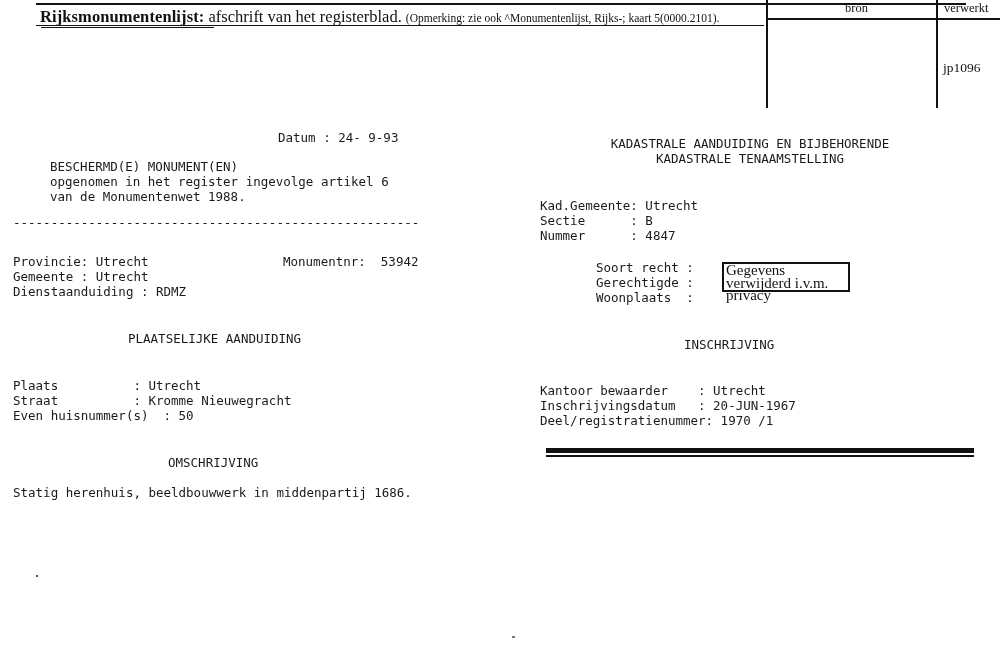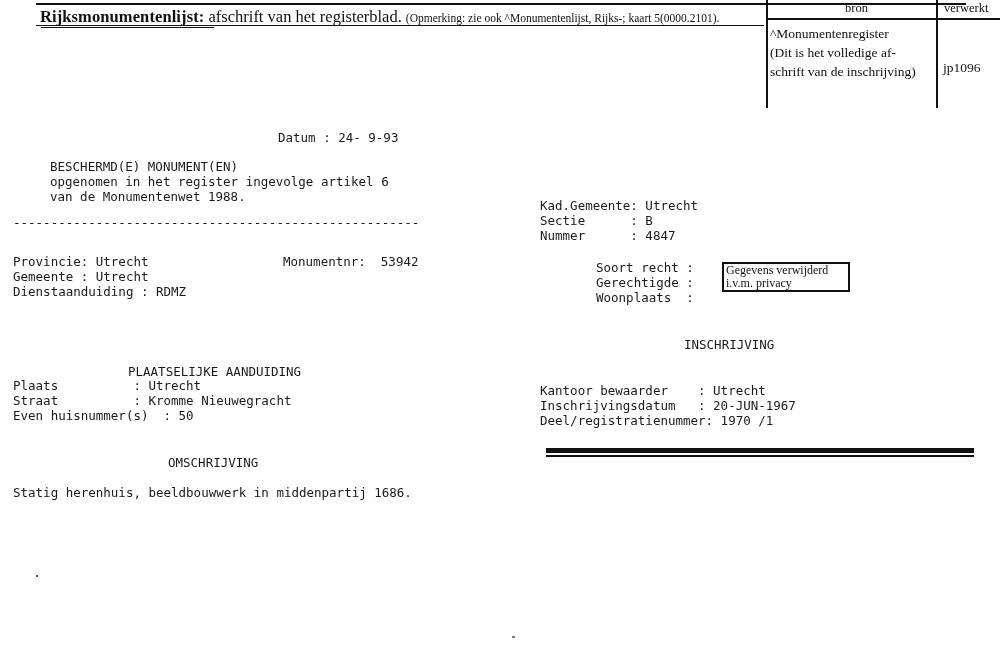--- a/index.html
+++ b/index.html
@@ -115,21 +115,21 @@
   }
 
   .blk { position: absolute; }
 
   
   #datum      { left: 278px; top: 130px; }
   #beschermd  { left: 50px;  top: 159px; text-align: left; width: 380px; }
   #dashline   { left: 13px;  top: 215px; }
   #prov-block { left: 13px;  top: 254px; }
   #monnr      { left: 283px; top: 254px; }
-  #plaatselijke { left: 128px; top: 331px; margin-top: 33px; }
+  #plaatselijke { left: 128px; top: 331px; }
   #plaats-block { left: 13px;  top: 378px; }
   #omschr-title { left: 168px; top: 455px; }
   #omschr-text  { left: 13px;  top: 485px; }
 
   
   #kad-title   { left: 540px; top: 136px; text-align: center; width: 420px; }
   #kad-block   { left: 540px; top: 198px; }
   #recht-block { left: 596px; top: 260px; }
   #inschr-title{ left: 684px; top: 337px; }
   #inschr-block{ left: 540px; top: 383px; }
@@ -141,21 +141,21 @@
     width: 128px; height: 30px;
     border: 2px solid #111;
     background: #fff;
     box-sizing: border-box;
   }
   .privacy-text {
     position: absolute;
     left: 726px; top: 264px;
     width: 126px;
     font-family: "Liberation Serif", serif;
-    font-size: 12px;
+    font-size: 15px;
     line-height: 12.5px;
     color: #111;
   }
 
   
   .heavy-rule {
     position: absolute;
     left: 546px; top: 448px;
     width: 428px; height: 5px;
     background: #111;
@@ -192,23 +192,20 @@
   <div class="header-underline"></div>
   <div class="header-left-box-rule"></div>
 
   <div class="hdr-vline-1"></div>
   <div class="hdr-vline-2"></div>
   <div class="hdr-hline-labels"></div>
 
   <div class="hdr-label-bron">bron</div>
   <div class="hdr-label-verwerkt">verwerkt</div>
 
-  <div class="hdr-reg-text" style="white-space: pre-line;">^Monumentenregister
-(Dit is het volledige af-
-schrift van de inschrijving)</div>
   <div class="hdr-jp">jp1096</div>
 
   <div class="blk mono" id="datum">Datum : 24- 9-93</div>
 
   <div class="blk mono" id="beschermd">BESCHERMD(E) MONUMENT(EN)
 opgenomen in het register ingevolge artikel 6
 van de Monumentenwet 1988.</div>
 
   <div class="blk mono" id="dashline">------------------------------------------------------</div>
 
@@ -218,20 +215,22 @@
   <div class="blk mono" id="monnr">Monumentnr:  53942</div>
 
   <div class="blk mono" id="plaatselijke">PLAATSELIJKE AANDUIDING</div>
   <div class="blk mono" id="plaats-block">Plaats          : Utrecht
 Straat          : Kromme Nieuwegracht
 Even huisnummer(s)  : 50</div>
 
   <div class="blk mono" id="omschr-title">OMSCHRIJVING</div>
   <div class="blk mono" id="omschr-text">Statig herenhuis, beeldbouwwerk in middenpartij 1686.</div>
 
+  <div class="blk mono" id="kad-title">KADASTRALE AANDUIDING EN BIJBEHORENDE
+KADASTRALE TENAAMSTELLING</div>
   <div class="blk mono" id="kad-block">Kad.Gemeente: Utrecht
 Sectie      : B
 Nummer      : 4847</div>
 
   <div class="blk mono" id="recht-block">Soort recht :
 Gerechtigde :
 Woonplaats  :</div>
 
   <div class="privacy-box"></div>
   <div class="privacy-text">Gegevens verwijderd i.v.m. privacy</div>

